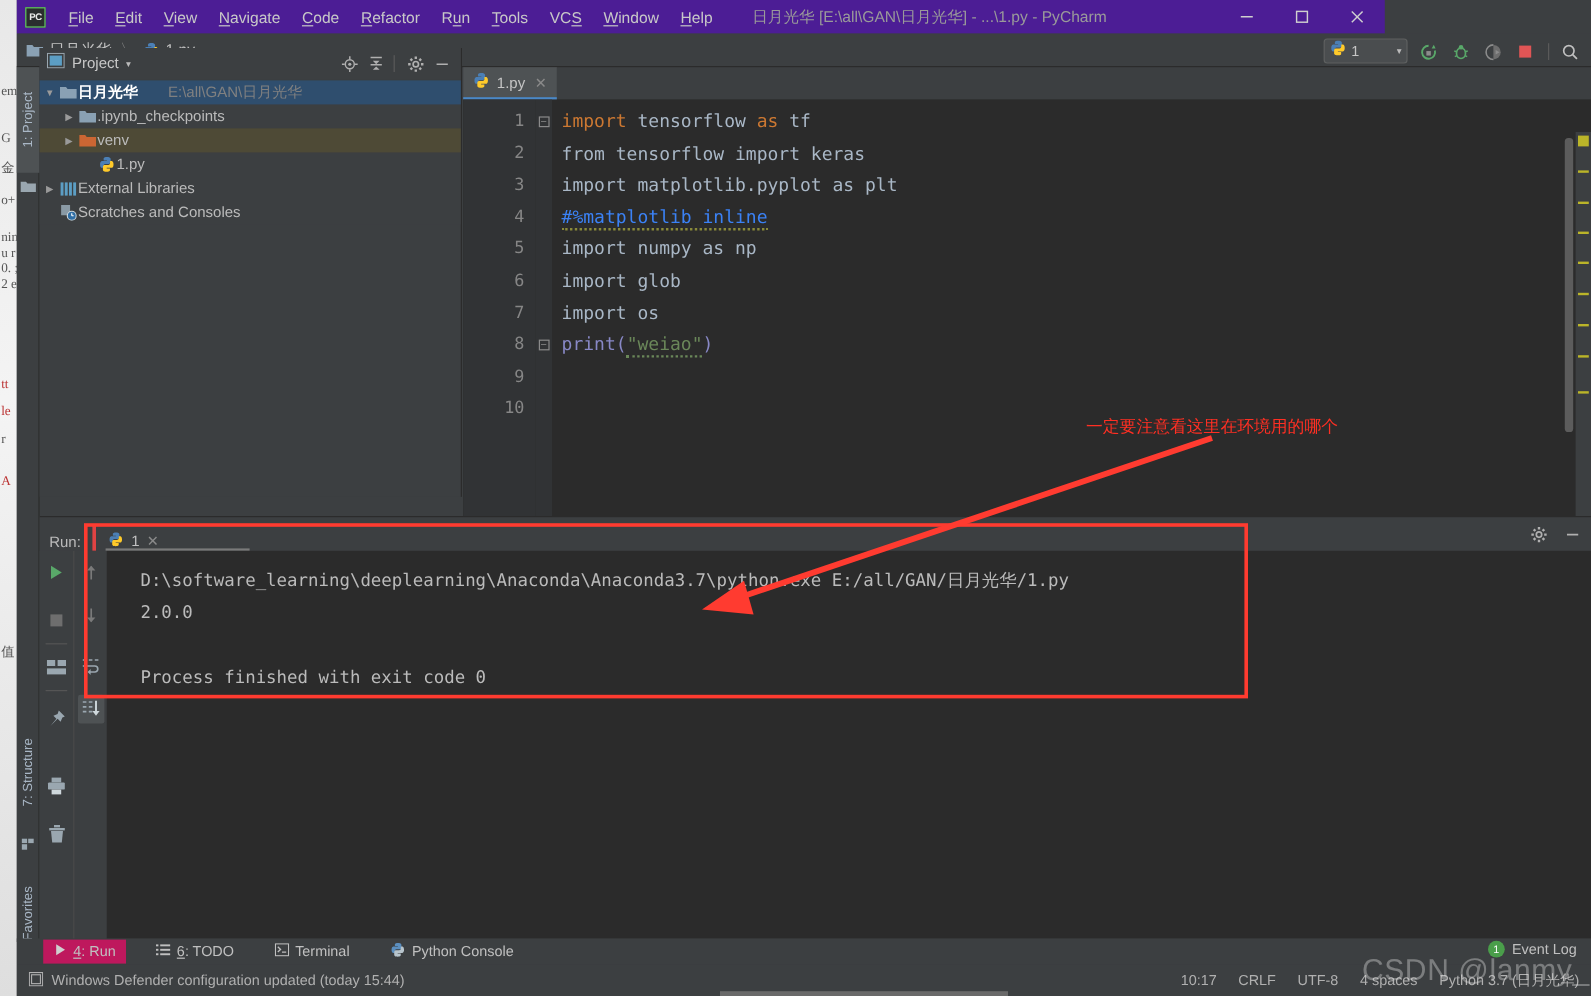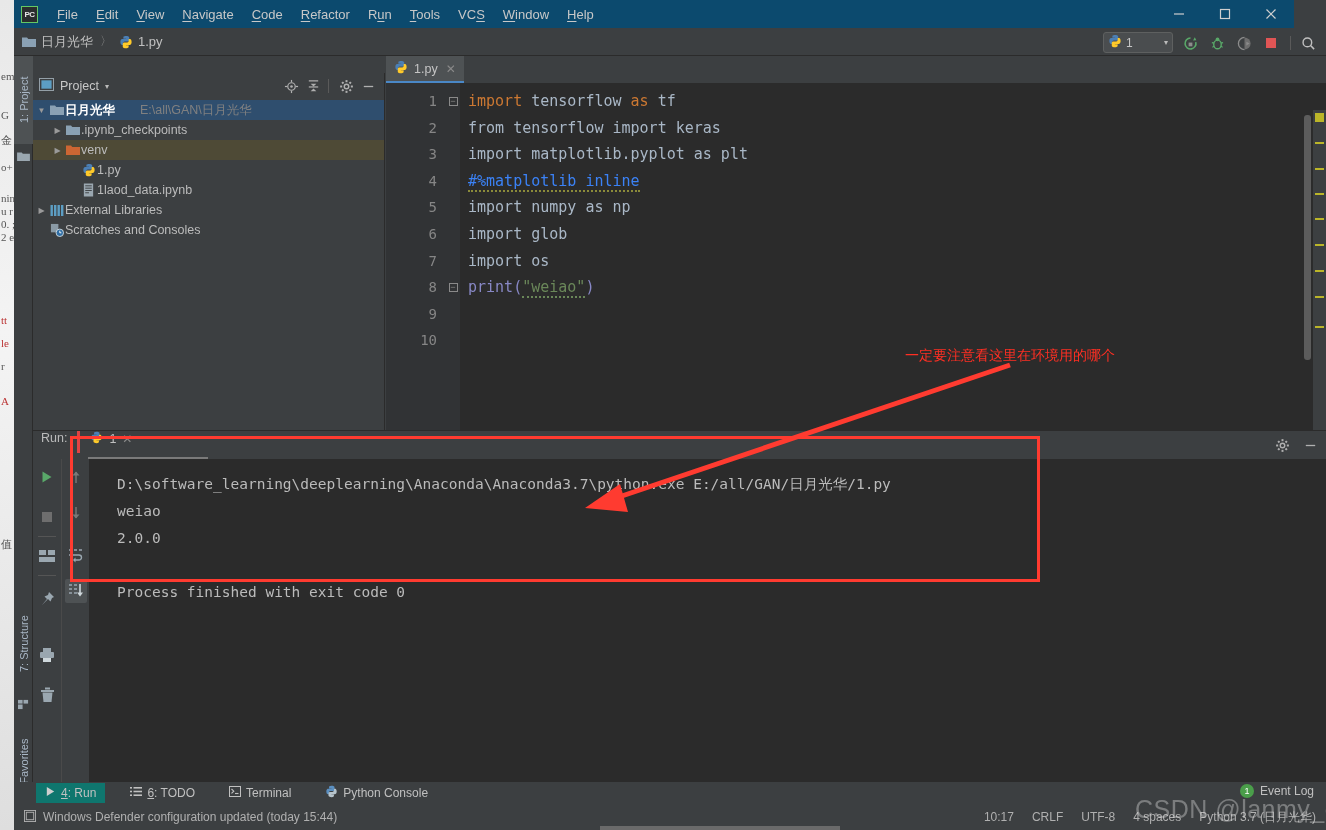--- a/index.html
+++ b/index.html
@@ -24,22 +24,22 @@
   }
   .bg-window .bgline {
     font-family: "Liberation Serif", serif;
     font-size: 11px; color: #555; line-height: 13px;
     padding-left: 1px; white-space: nowrap;
   }
   .bg-window .bgred { color: #b33; }
 
   
   .titlebar {
-    position: absolute; left: 14px; top: 0; width: 1280px; height: 28px;
-    background: #0c4a6e; display: flex; align-items: center;
+    position: absolute; left: 14px; top: 0; width: 1140px; height: 28px;
+    background: #4c1d95; display: flex; align-items: center;
   }
   .pc-logo {
     width: 17px; height: 17px; margin-left: 7px; margin-right: 10px;
     background: #2a2d2e; border: 1px solid #64c864;
     color: #e8e8e8; font-size: 8px; font-weight: bold;
     display: flex; align-items: center; justify-content: center;
     letter-spacing: -.5px;
   }
   .menu { display: flex; align-items: flex-start; gap: 0px; }
   .menu-item {
@@ -90,21 +90,21 @@
     position: absolute; left: 0; width: 19px;
     writing-mode: vertical-rl; transform: rotate(180deg);
     font-size: 11px; color: #a9b7c6; white-space: nowrap;
     display: flex; align-items: center; justify-content: center;
     padding: 6px 0; gap: 4px;
   }
   .vtab.sel { background: #4e5254; }
 
   
   .projpanel {
-    position: absolute; left: 33px; top: 73px; width: 352px; height: 374px;
+    position: absolute; left: 33px; top: 40px; width: 352px; height: 374px;
     background: #3c3f41; border-right: 1px solid #2b2b2b;
   }
   .proj-header {
     height: 26px; display: flex; align-items: center; padding: 0 6px;
     background: #3c3f41;
   }
   .proj-header .ptitle { font-size: 12.5px; color: #c8c8c8; margin-left: 6px; }
   .proj-header .pcaret { margin-left: 6px; font-size: 8px; color: #bbb; }
   .proj-header .spacer { flex: 1; }
   .hicon {
@@ -199,21 +199,21 @@
   .vscroll {
     position: absolute; right: 15px; top: 32px; width: 7px; height: 245px;
     background: #5c5c5c; border-radius: 3px;
   }
 
   
   .runpanel {
     position: absolute; left: 33px; top: 430px; width: 1293px; height: 355px;
     background: #3c3f41; border-top: 1px solid #2b2b2b;
   }
-  .run-header { height: 28px; display: flex; align-items: flex-start; position: relative; }
+  .run-header { height: 28px; display: flex; align-items: flex-end; position: relative; }
   .run-label { font-size: 12.5px; color: #bbb; margin-left: 8px; }
   .run-redbar { width: 3px; height: 22px; background: #e04343; margin-left: 10px; }
   .run-tab {
     display: flex; align-items: center; gap: 6px; margin-left: 10px;
     font-size: 12.5px; color: #c0c0c0;
   }
   .run-tab .x { color: #8a8a8a; font-size: 12px; }
   .run-tab-underline {
     position: absolute; left: 55px; top: 26px; width: 120px; height: 2px; background: #7a7a7a;
   }
@@ -258,21 +258,21 @@
 
   
   .bottombar {
     position: absolute; left: 14px; top: 782px; width: 1312px; height: 22px;
     background: #3c3f41; display: flex; align-items: center; gap: 2px;
   }
   .bb-item {
     display: flex; align-items: center; gap: 5px; font-size: 12px;
     color: #c0c0c0; padding: 2px 9px; height: 20px;
   }
-  .bb-item.act { background: #0f766e; }
+  .bb-item.act { background: #be185d; }
   .bb-item u { text-decoration: underline; }
 
   .statusbar {
     position: absolute; left: 14px; top: 804px; width: 1312px; height: 26px;
     background: #3c3f41; display: flex; align-items: center;
     font-size: 12px; color: #b0b0b0;
   }
   .status-msg { margin-left: 10px; display: flex; align-items: center; gap: 7px; }
   .status-right {
     position: absolute; right: 10px; display: flex; align-items: center; gap: 18px;
@@ -326,20 +326,21 @@
       <div class="menu-item"><u>V</u>iew</div>
       <div class="menu-item"><u>N</u>avigate</div>
       <div class="menu-item"><u>C</u>ode</div>
       <div class="menu-item"><u>R</u>efactor</div>
       <div class="menu-item">R<u>u</u>n</div>
       <div class="menu-item"><u>T</u>ools</div>
       <div class="menu-item">VC<u>S</u></div>
       <div class="menu-item"><u>W</u>indow</div>
       <div class="menu-item"><u>H</u>elp</div>
     </div>
+    <div class="title-text">日月光华 [E:\all\GAN\日月光华] - ...\1.py - PyCharm</div>
     <div class="win-btns">
       <div class="win-btn">
         <svg width="12" height="12" viewBox="0 0 12 12">
             <line x1="1" y1="6" x2="11" y2="6" stroke="#cfcfcf" stroke-width="1.2"></line>
           </svg>
       </div>
       <div class="win-btn">
         <svg width="12" height="12" viewBox="0 0 12 12">
             <rect x="1.5" y="1.5" width="9" height="9" fill="none" stroke="#cfcfcf" stroke-width="1.2"></rect>
           </svg>
@@ -540,33 +541,20 @@
         <span class="tarrow" style="margin-left:34px;"></span>
         <span class="ticon">
           <svg width="14" height="14" viewBox="0 0 16 16">
               <path d="M8 1c-3 0-3 1.4-3 1.4v1.8h3.1v.5H3.8S1.6 4.5 1.6 8s2 3.3 2 3.3h1.3V9.4s0-1.9 1.9-1.9h3.1s1.8.05 1.8-1.7V3s.25-2-3.7-2z" fill="#4b7fb5"></path>
               <path d="M8 15c3 0 3-1.4 3-1.4v-1.8H7.9v-.5h4.3s2.2.2 2.2-3.3-2-3.3-2-3.3h-1.3v1.9s0 1.9-1.9 1.9H6.1s-1.8-.05-1.8 1.7V13s-.25 2 3.7 2z" fill="#ffca2a"></path>
             </svg>
         </span>
         <span>1.py</span>
       </div>
 
-      <div class="trow">
-        <span class="tarrow" style="margin-left:34px;"></span>
-        <span class="ticon">
-          <svg width="13" height="14" viewBox="0 0 14 15">
-              <rect x="2" y="0.5" width="10" height="14" fill="#9aa7b0"></rect>
-              <rect x="3.5" y="2.5" width="7" height="1" fill="#3c3f41"></rect>
-              <rect x="3.5" y="5" width="7" height="1" fill="#3c3f41"></rect>
-              <rect x="3.5" y="7.5" width="7" height="1" fill="#3c3f41"></rect>
-              <rect x="3.5" y="10" width="4" height="1" fill="#3c3f41"></rect>
-            </svg>
-        </span>
-        <span>1laod_data.ipynb</span>
-      </div>
 
       <div class="trow">
         <span class="tarrow" style="margin-left:2px;">▶</span>
         <span class="ticon">
           <svg width="14" height="13" viewBox="0 0 14 13">
               <rect x="0.5" y="1" width="2.4" height="11" fill="#5c9ec4"></rect>
               <rect x="4" y="1" width="2.4" height="11" fill="#5c9ec4"></rect>
               <rect x="7.5" y="1" width="2.4" height="11" fill="#5c9ec4"></rect>
               <rect x="11" y="1" width="2.4" height="11" fill="#5c9ec4"></rect>
             </svg>
@@ -767,21 +755,20 @@
             <line x1="1" y1="6" x2="9" y2="6" stroke="#9aa7b0" stroke-width="1.4" stroke-dasharray="3 2"></line>
             <line x1="1" y1="10" x2="9" y2="10" stroke="#9aa7b0" stroke-width="1.4" stroke-dasharray="3 2"></line>
             <line x1="12" y1="1" x2="12" y2="12" stroke="#cfd8dc" stroke-width="1.6"></line>
             <path d="M9 9.5l3 4 3-4z" fill="#cfd8dc"></path>
           </svg>
       </div>
     </div>
 
     <div class="console">
       <div>D:\software_learning\deeplearning\Anaconda\Anaconda3.7\python.exe E:/all/GAN/日月光华/1.py</div>
-      <div>weiao</div>
       <div>2.0.0</div>
       <div style="height:27px;"></div>
       <div>Process finished with exit code 0</div>
     </div>
   </div>
 
   <div class="anno-rect"></div>
   <div class="anno-text">一定要注意看这里在环境用的哪个</div>
   <svg class="anno-arrow">
     <line x1="1010" y1="365" x2="610" y2="500" stroke="#ff3b30" stroke-width="5"></line>

